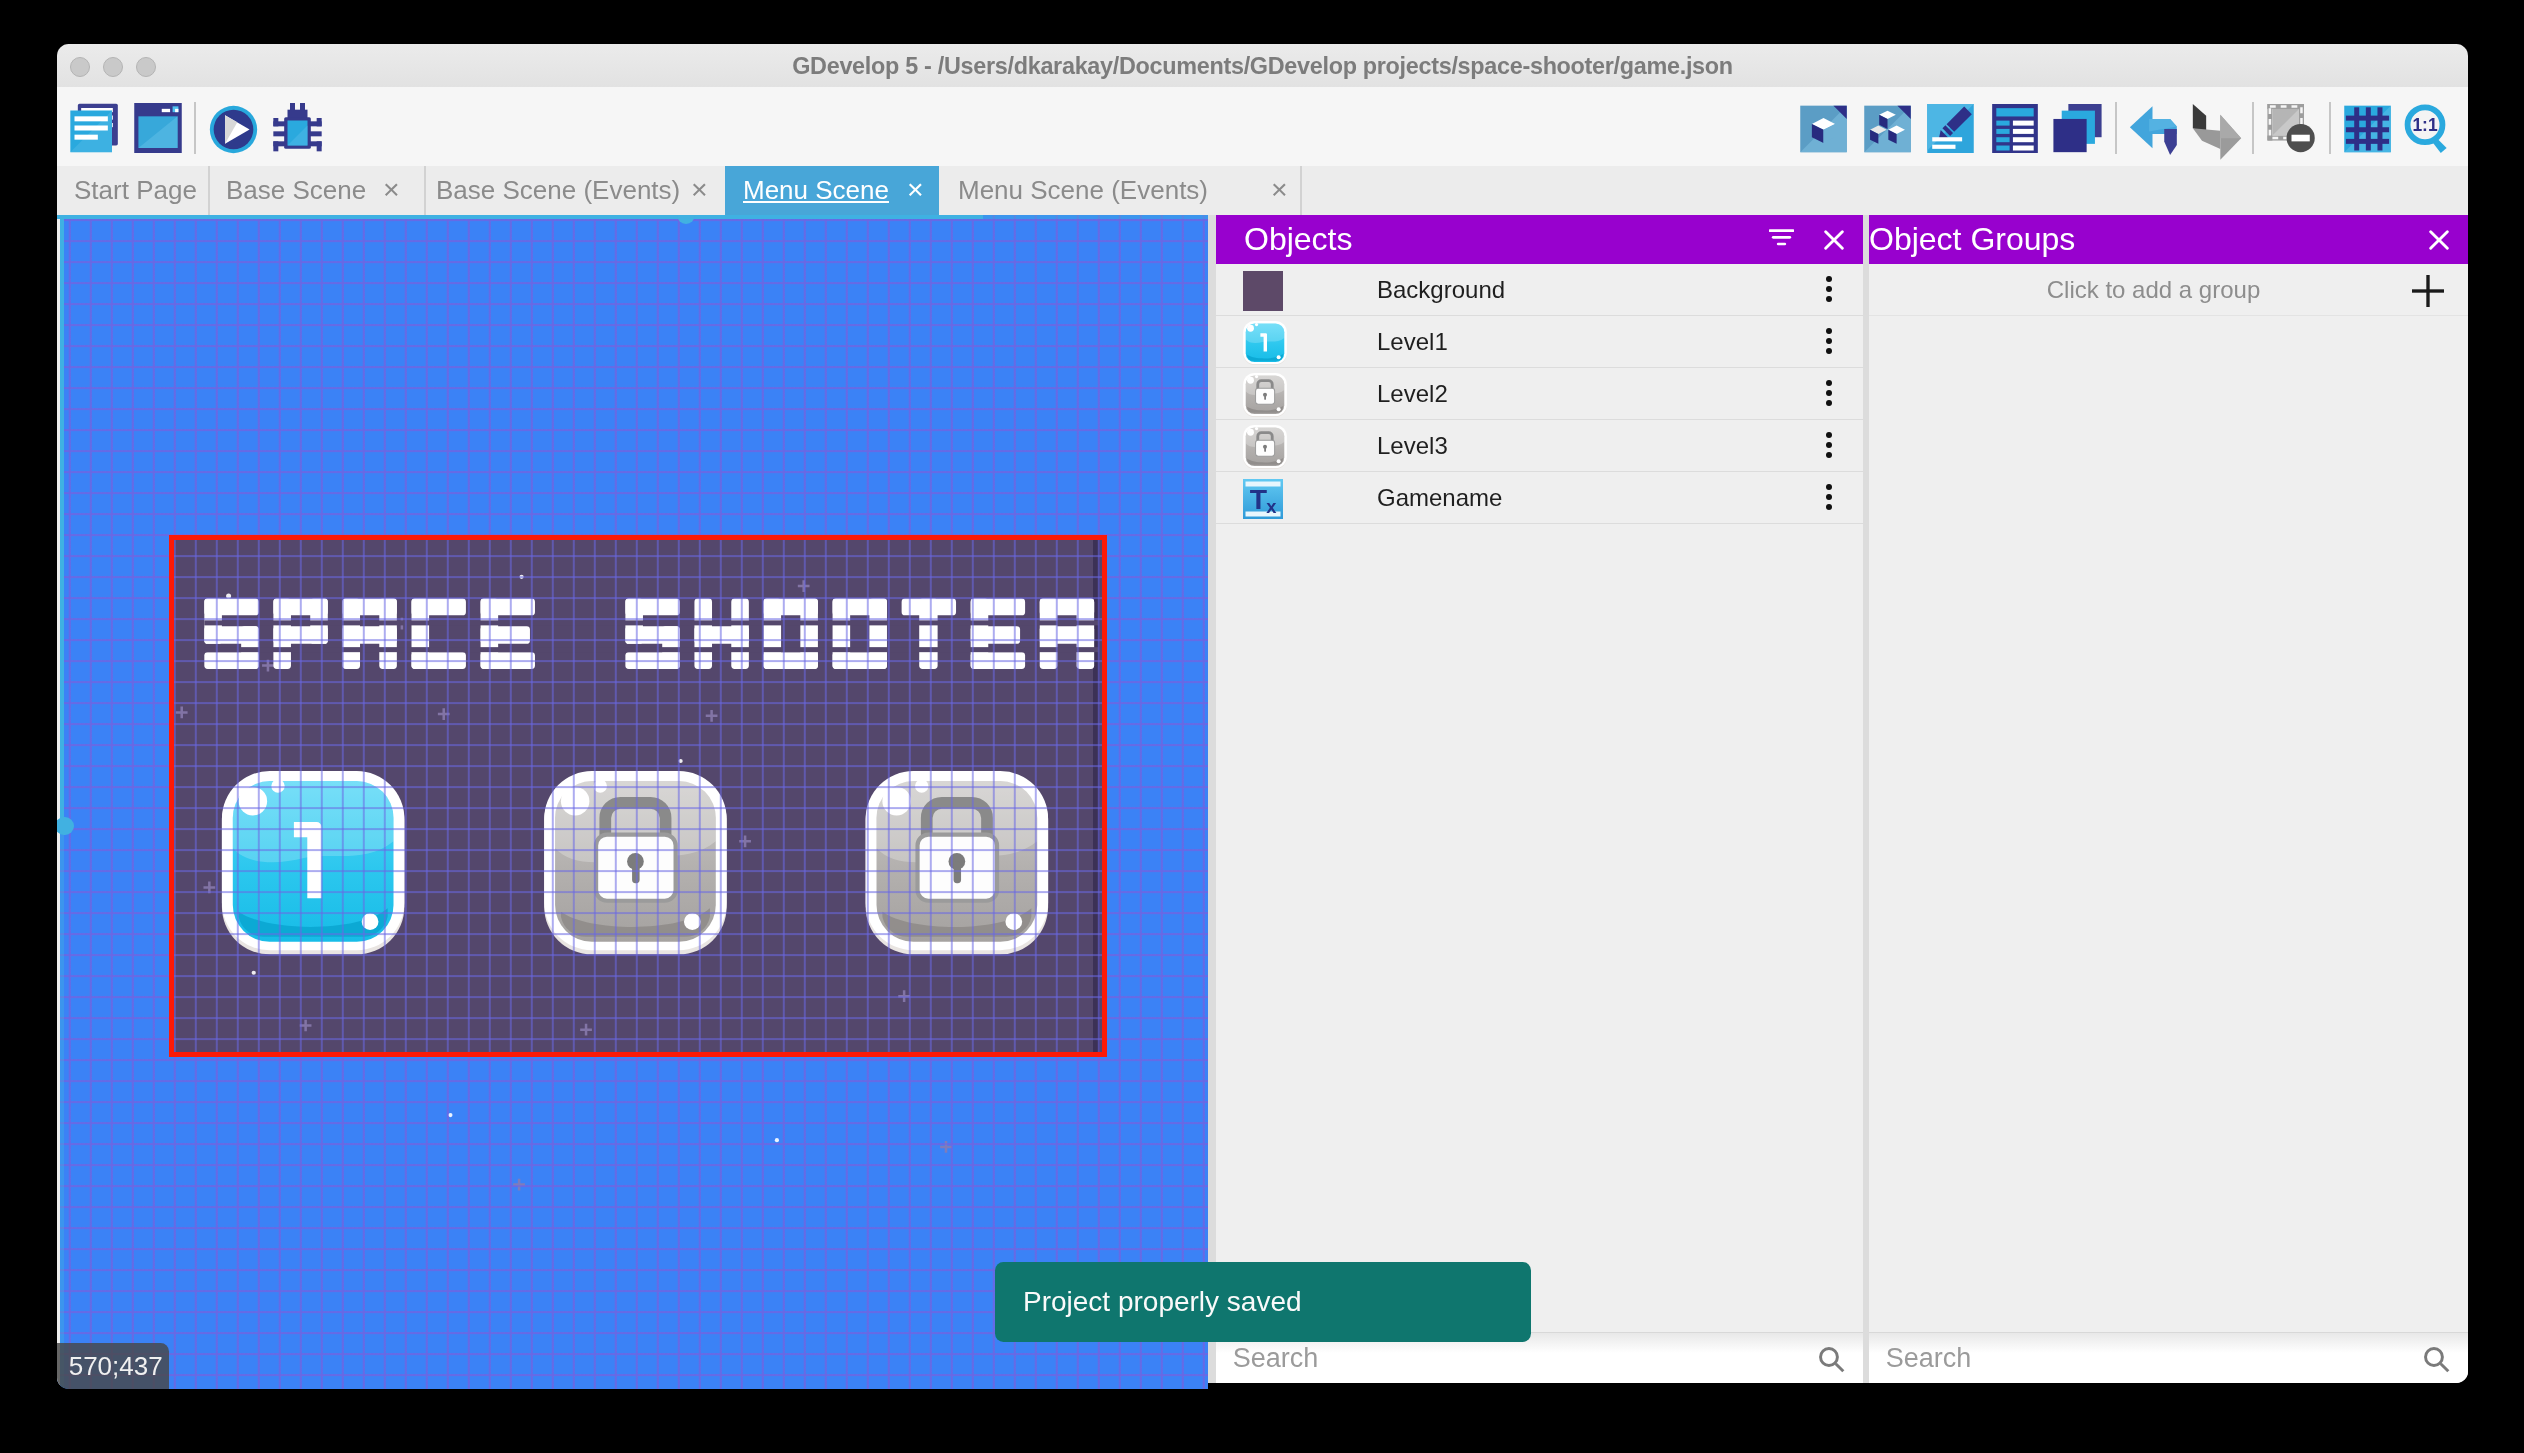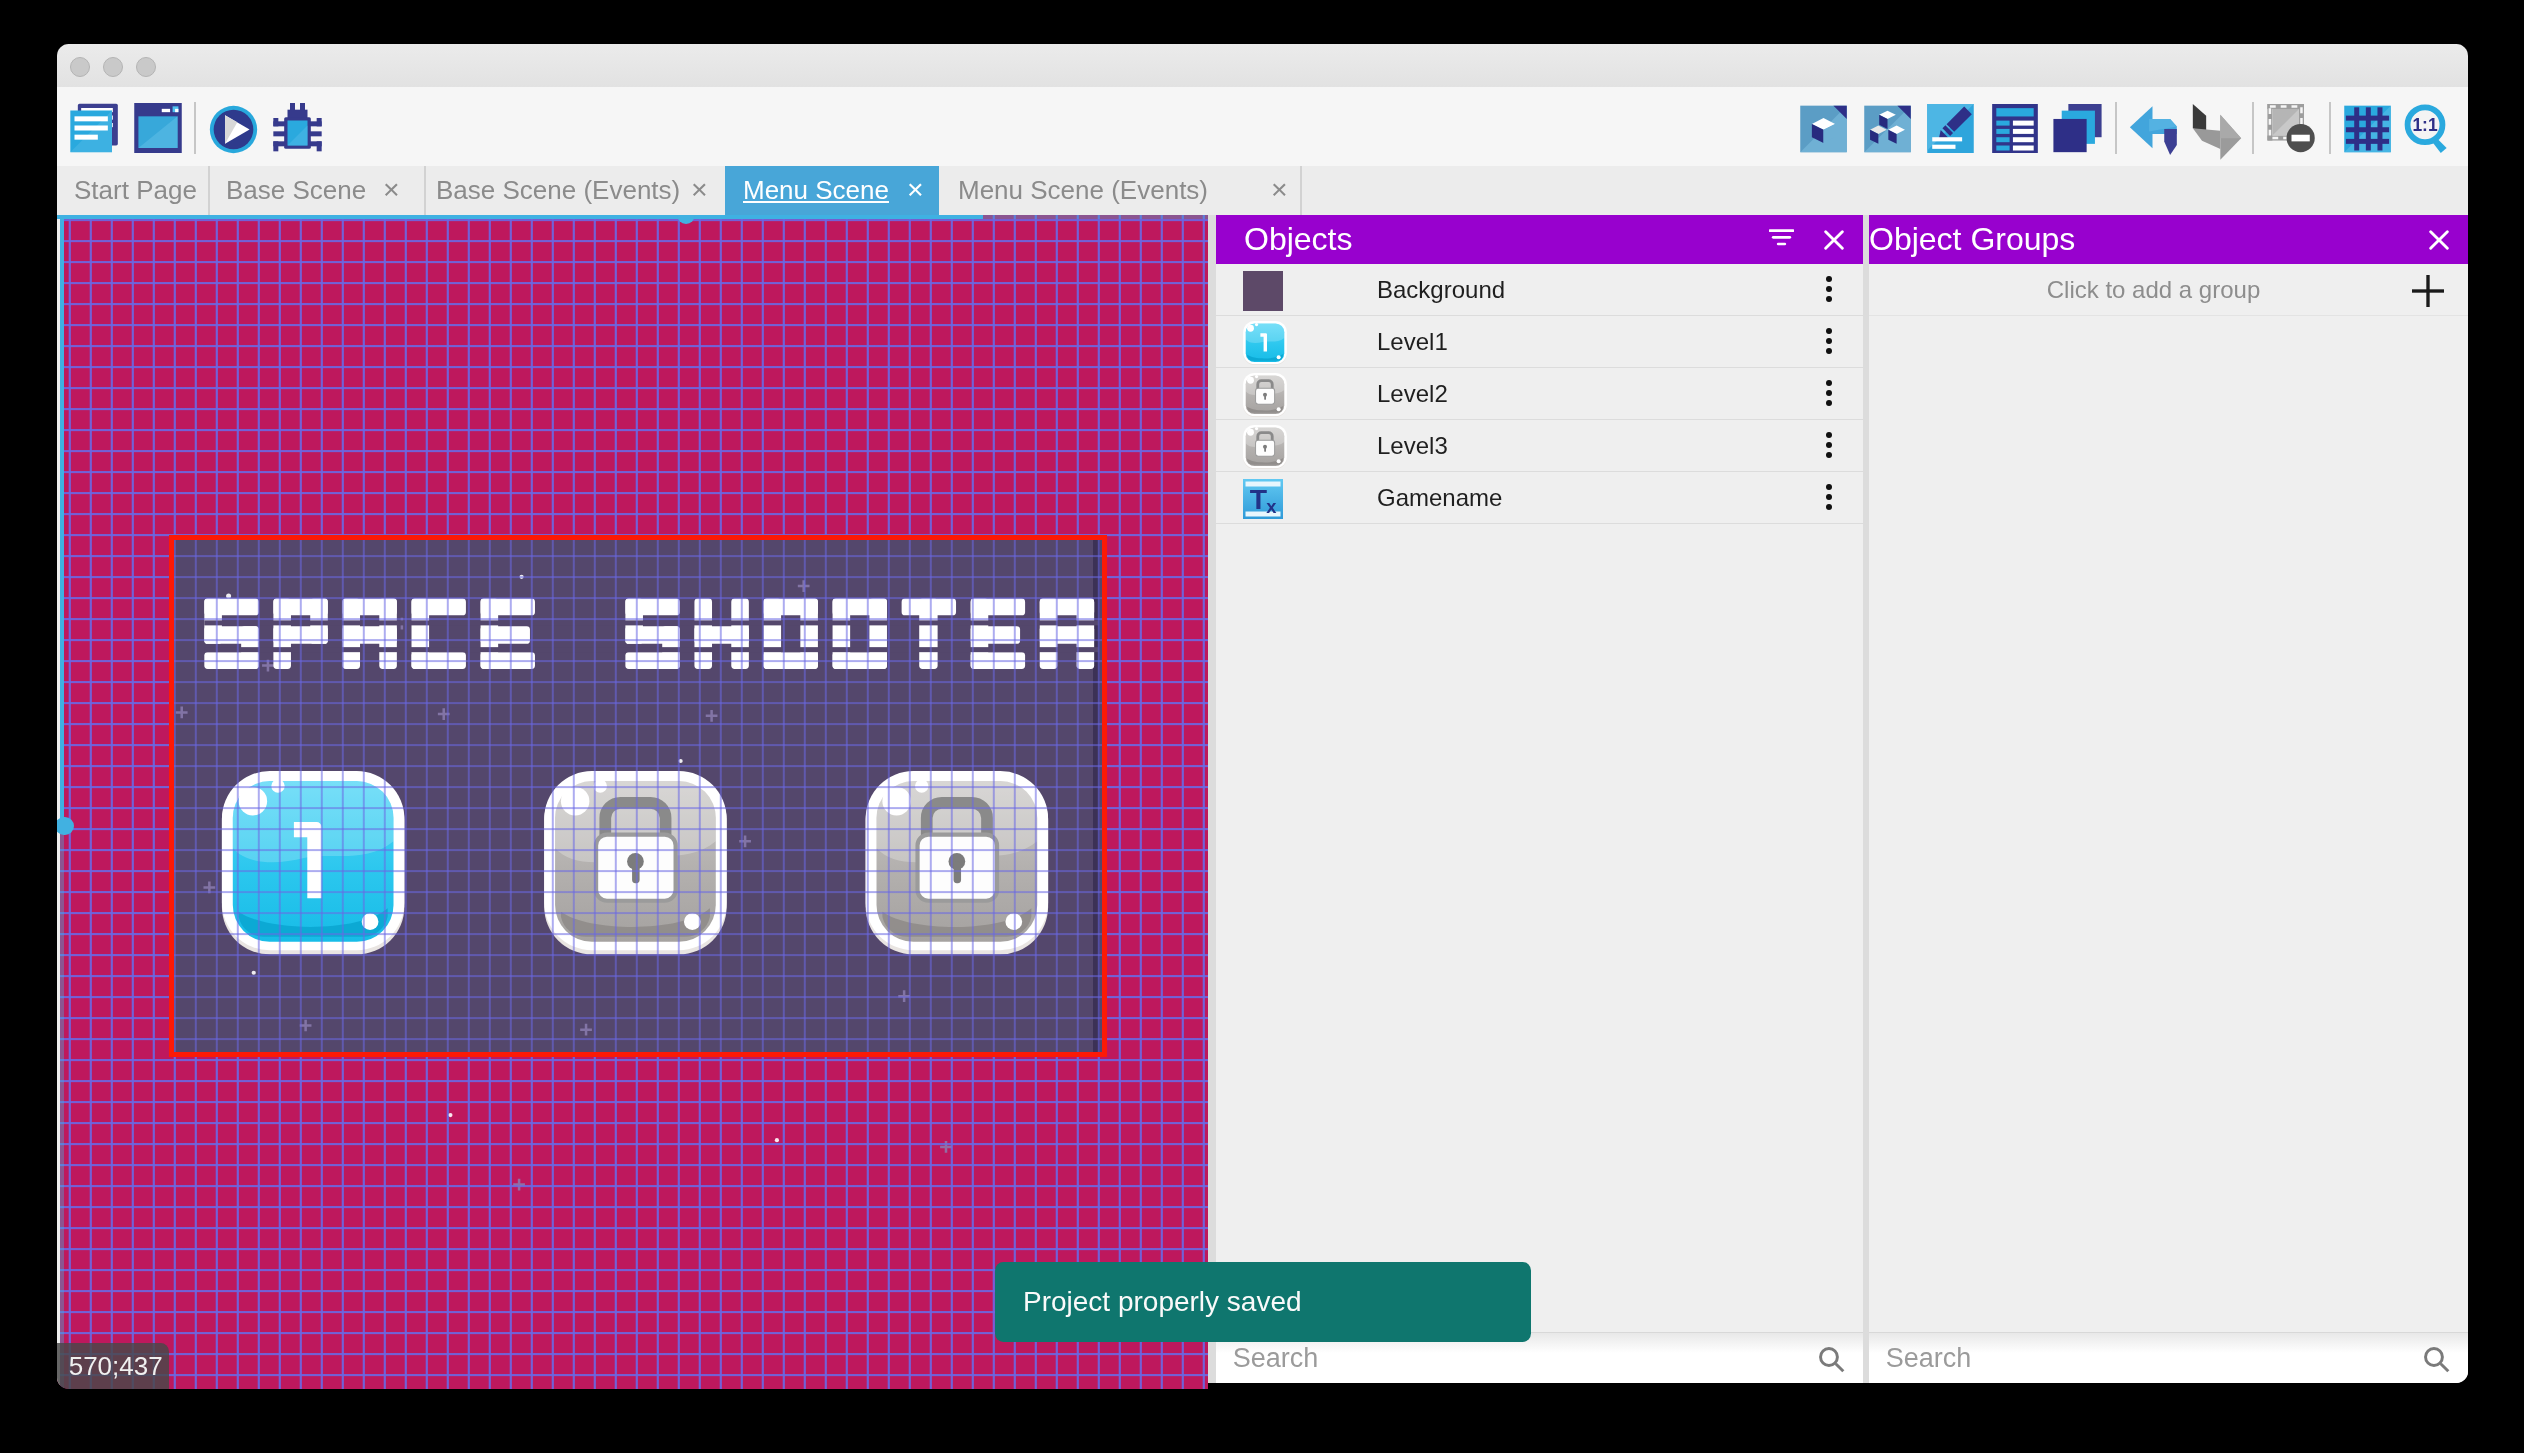--- a/index.html
+++ b/index.html
@@ -12,21 +12,21 @@
 #wtitle{left:57px;top:44px;width:2411px;height:44px;line-height:45px;text-align:center;font-size:23.4px;font-weight:bold;color:#7c7c7c;letter-spacing:-0.3px;}
 #toolbar{left:57px;top:87px;width:2411px;height:79px;background:#f6f6f6;}
 .vsep{width:1.7px;background:#c6c6c6;top:102px;height:52px;}
 
 #tabbar{left:57px;top:166px;width:2411px;height:49px;background:#ececec;}
 .tabdiv{width:1.7px;background:#d2d2d2;top:166px;height:49px;}
 .tabtxt{top:166px;height:49px;line-height:49px;font-size:26px;color:#8b8b8b;white-space:nowrap;}
 .tabx{top:166px;height:49px;line-height:47px;font-size:28.5px;color:#8b8b8b;}
 #activetab{left:725px;top:166px;width:214px;height:49px;background:#48a6d8;}
 
-#canvas{left:57px;top:215px;width:1151px;height:1174px;background:#be185d;overflow:hidden;border-radius:0 0 0 11.7px;padding-left:21px;}
+#canvas{left:57px;top:215px;width:1151px;height:1174px;background:#3b82f6;overflow:hidden;border-radius:0 0 0 11.7px;padding-left:21px;}
 #grid{left:0;top:0;width:1151px;height:1174px;z-index:30;
  background-image:linear-gradient(90deg,rgba(106,104,228,0.55) 2.5px,transparent 2.5px),linear-gradient(rgba(106,104,228,0.55) 2.5px,transparent 2.5px);
  background-size:21px 21px;background-position:11.8px 4.1px;}
 #grid2{left:0;top:0;width:1151px;height:1174px;z-index:3;
  background-image:linear-gradient(90deg,rgba(106,104,228,0.80) 2.5px,transparent 2.5px),linear-gradient(rgba(106,104,228,0.80) 2.5px,transparent 2.5px);
  background-size:21px 21px;background-position:11.8px 4.1px;}
 #scene{left:117px;top:325px;width:928px;height:512px;background:#54476c;z-index:5;}
 #redrect{left:112px;top:320px;width:938px;height:522px;border:5px solid #fc1a06;z-index:35;}
 #scenedge{left:1036px;top:325px;width:6.7px;height:512px;background:#3c3156;z-index:6;}
 #cyantop{left:0px;top:0px;width:926px;height:4.2px;background:#3fb1e2;z-index:40;}
@@ -46,20 +46,21 @@
 .search{position:absolute;left:0;bottom:0;height:51px;background:linear-gradient(#e8e8e8,#ffffff 40%);border-top:1.7px solid #d8d8d8;}
 .searchtxt{position:absolute;left:16.7px;top:0;height:51px;line-height:51px;font-size:27px;color:#9b9b9b;}
 </style>
 </head>
 <body>
 <div id="page">
 <div class="abs" id="titlebar"></div>
 <div class="abs tl" style="left:70px;"></div>
 <div class="abs tl" style="left:103px;"></div>
 <div class="abs tl" style="left:136px;"></div>
+<div class="abs" id="wtitle">GDevelop 5 - /Users/dkarakay/Documents/GDevelop projects/space-shooter/game.json</div>
 <div class="abs" id="toolbar"></div>
 <div class="abs vsep" style="left:194px;"></div>
 <div class="abs vsep" style="left:2115px;"></div>
 <div class="abs vsep" style="left:2252px;"></div>
 <div class="abs vsep" style="left:2329px;"></div>
 <svg class="abs" style="left:70px;top:103px;" width="49" height="50" viewBox="0 0 58 60">
  <rect x="9" y="1" width="48" height="50" rx="2" fill="#3c3f90"></rect>
  <rect x="13" y="6" width="38" height="5" fill="#fff"></rect>
       <rect x="13" y="15" width="38" height="5" fill="#fff"></rect>
       <rect x="13" y="24" width="38" height="5" fill="#fff"></rect>

